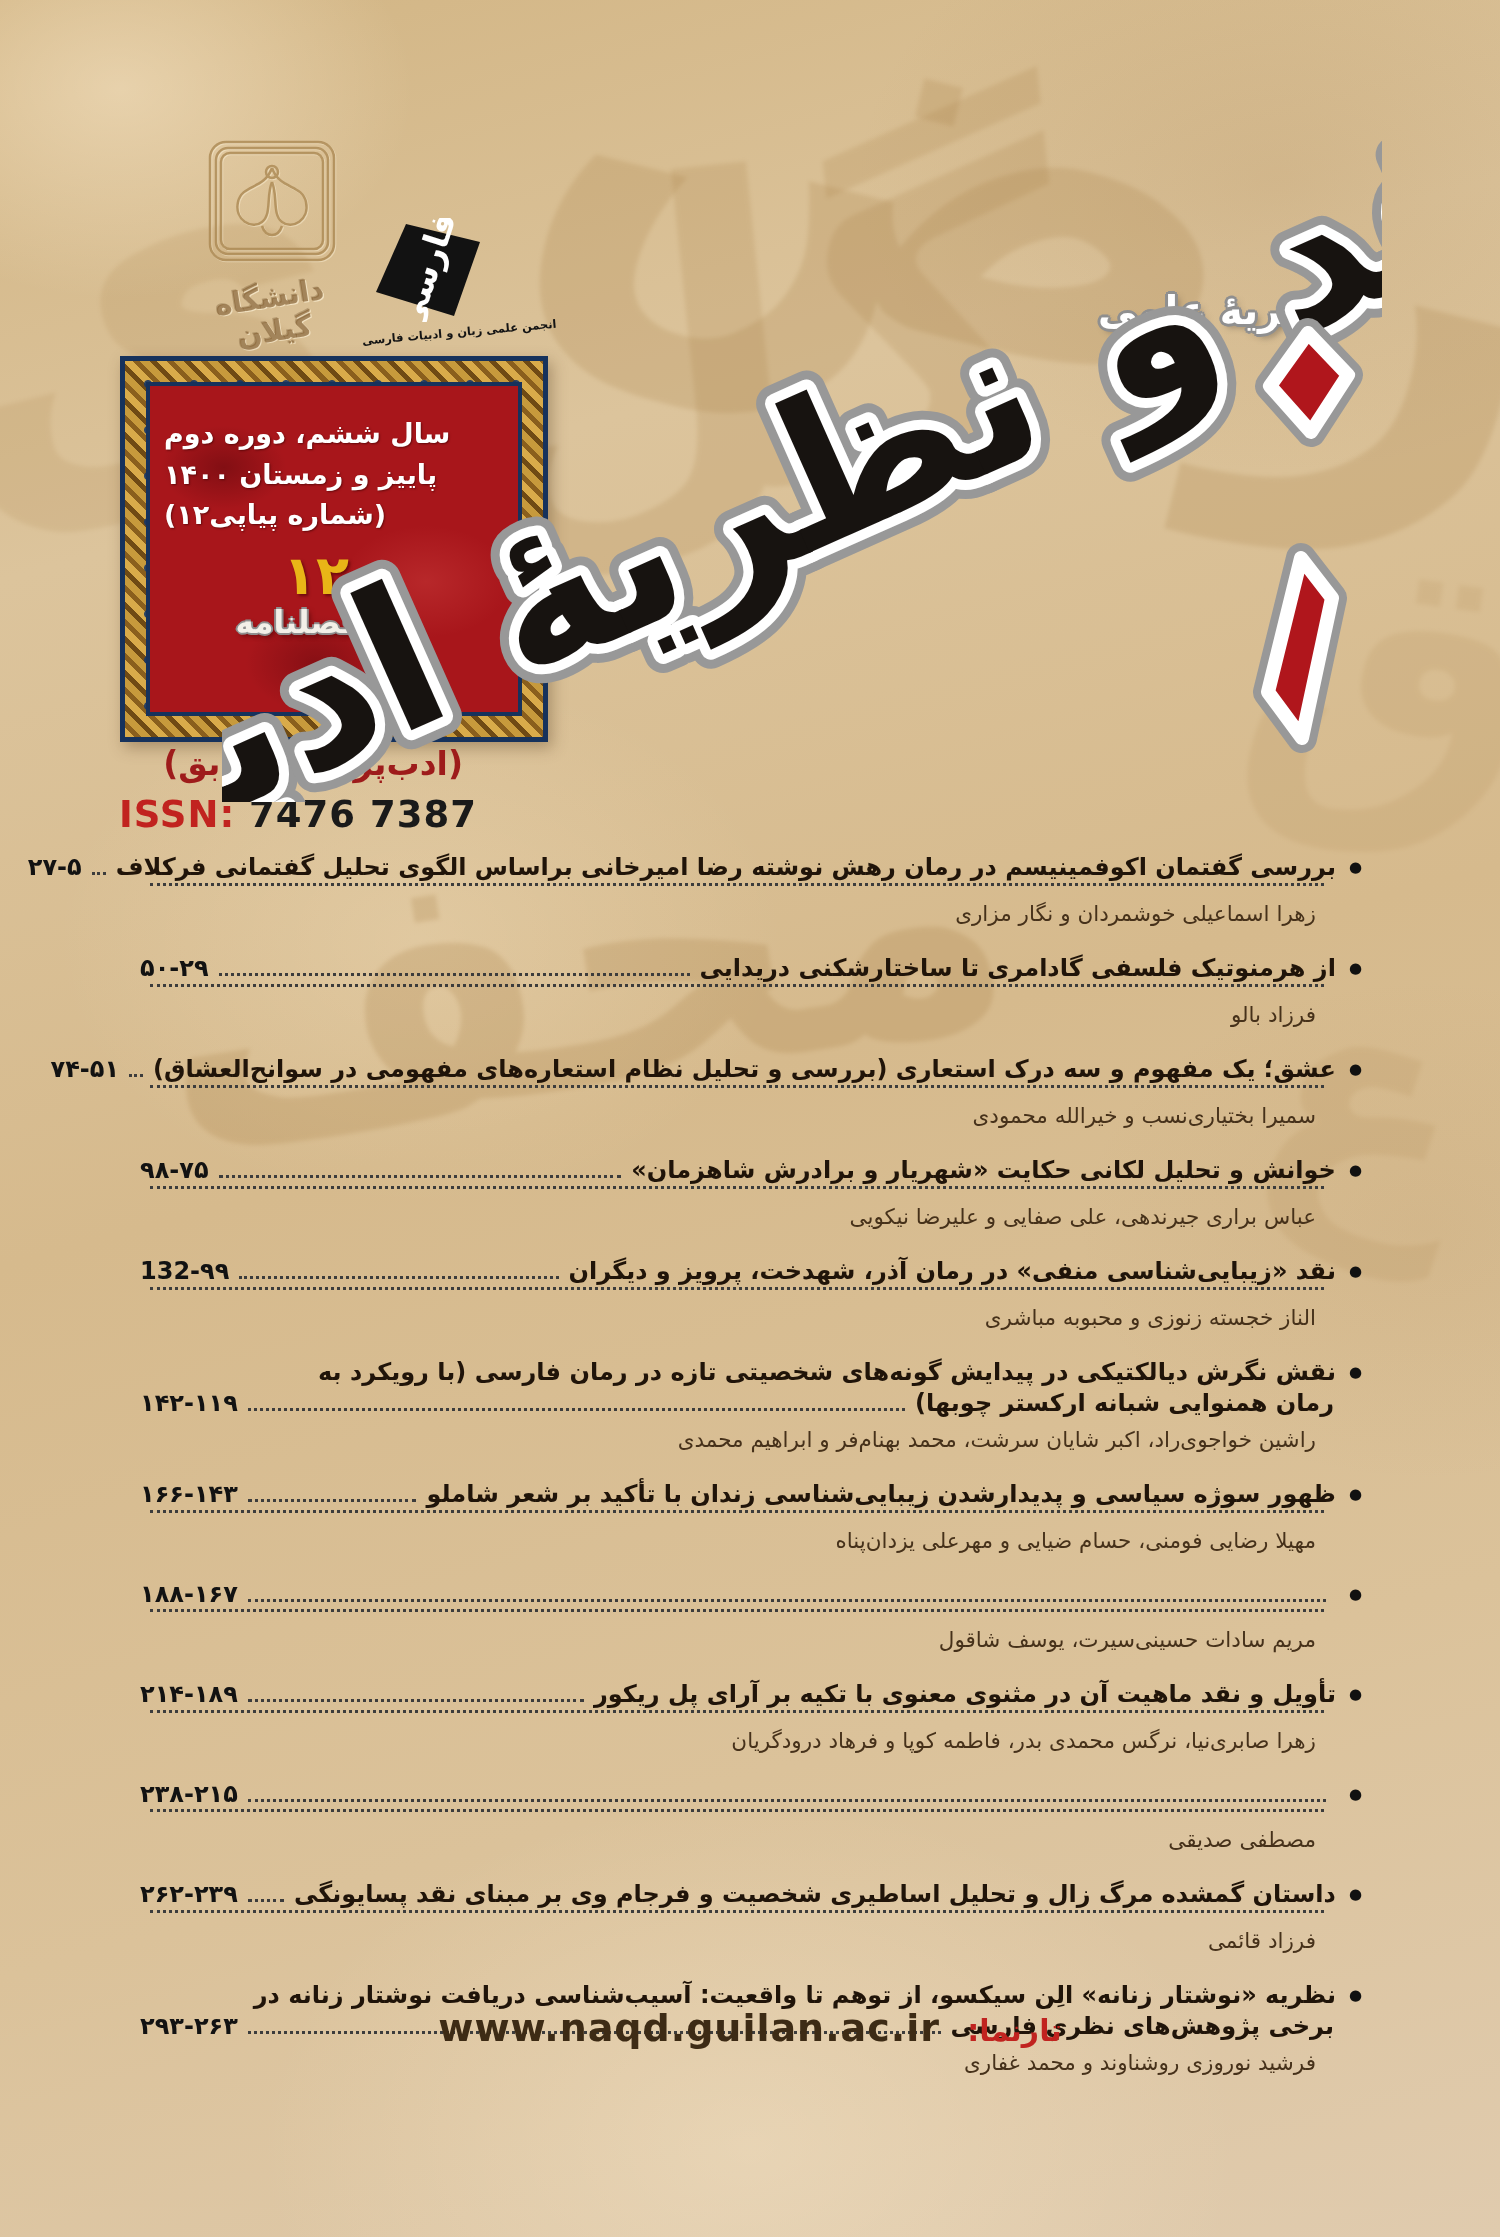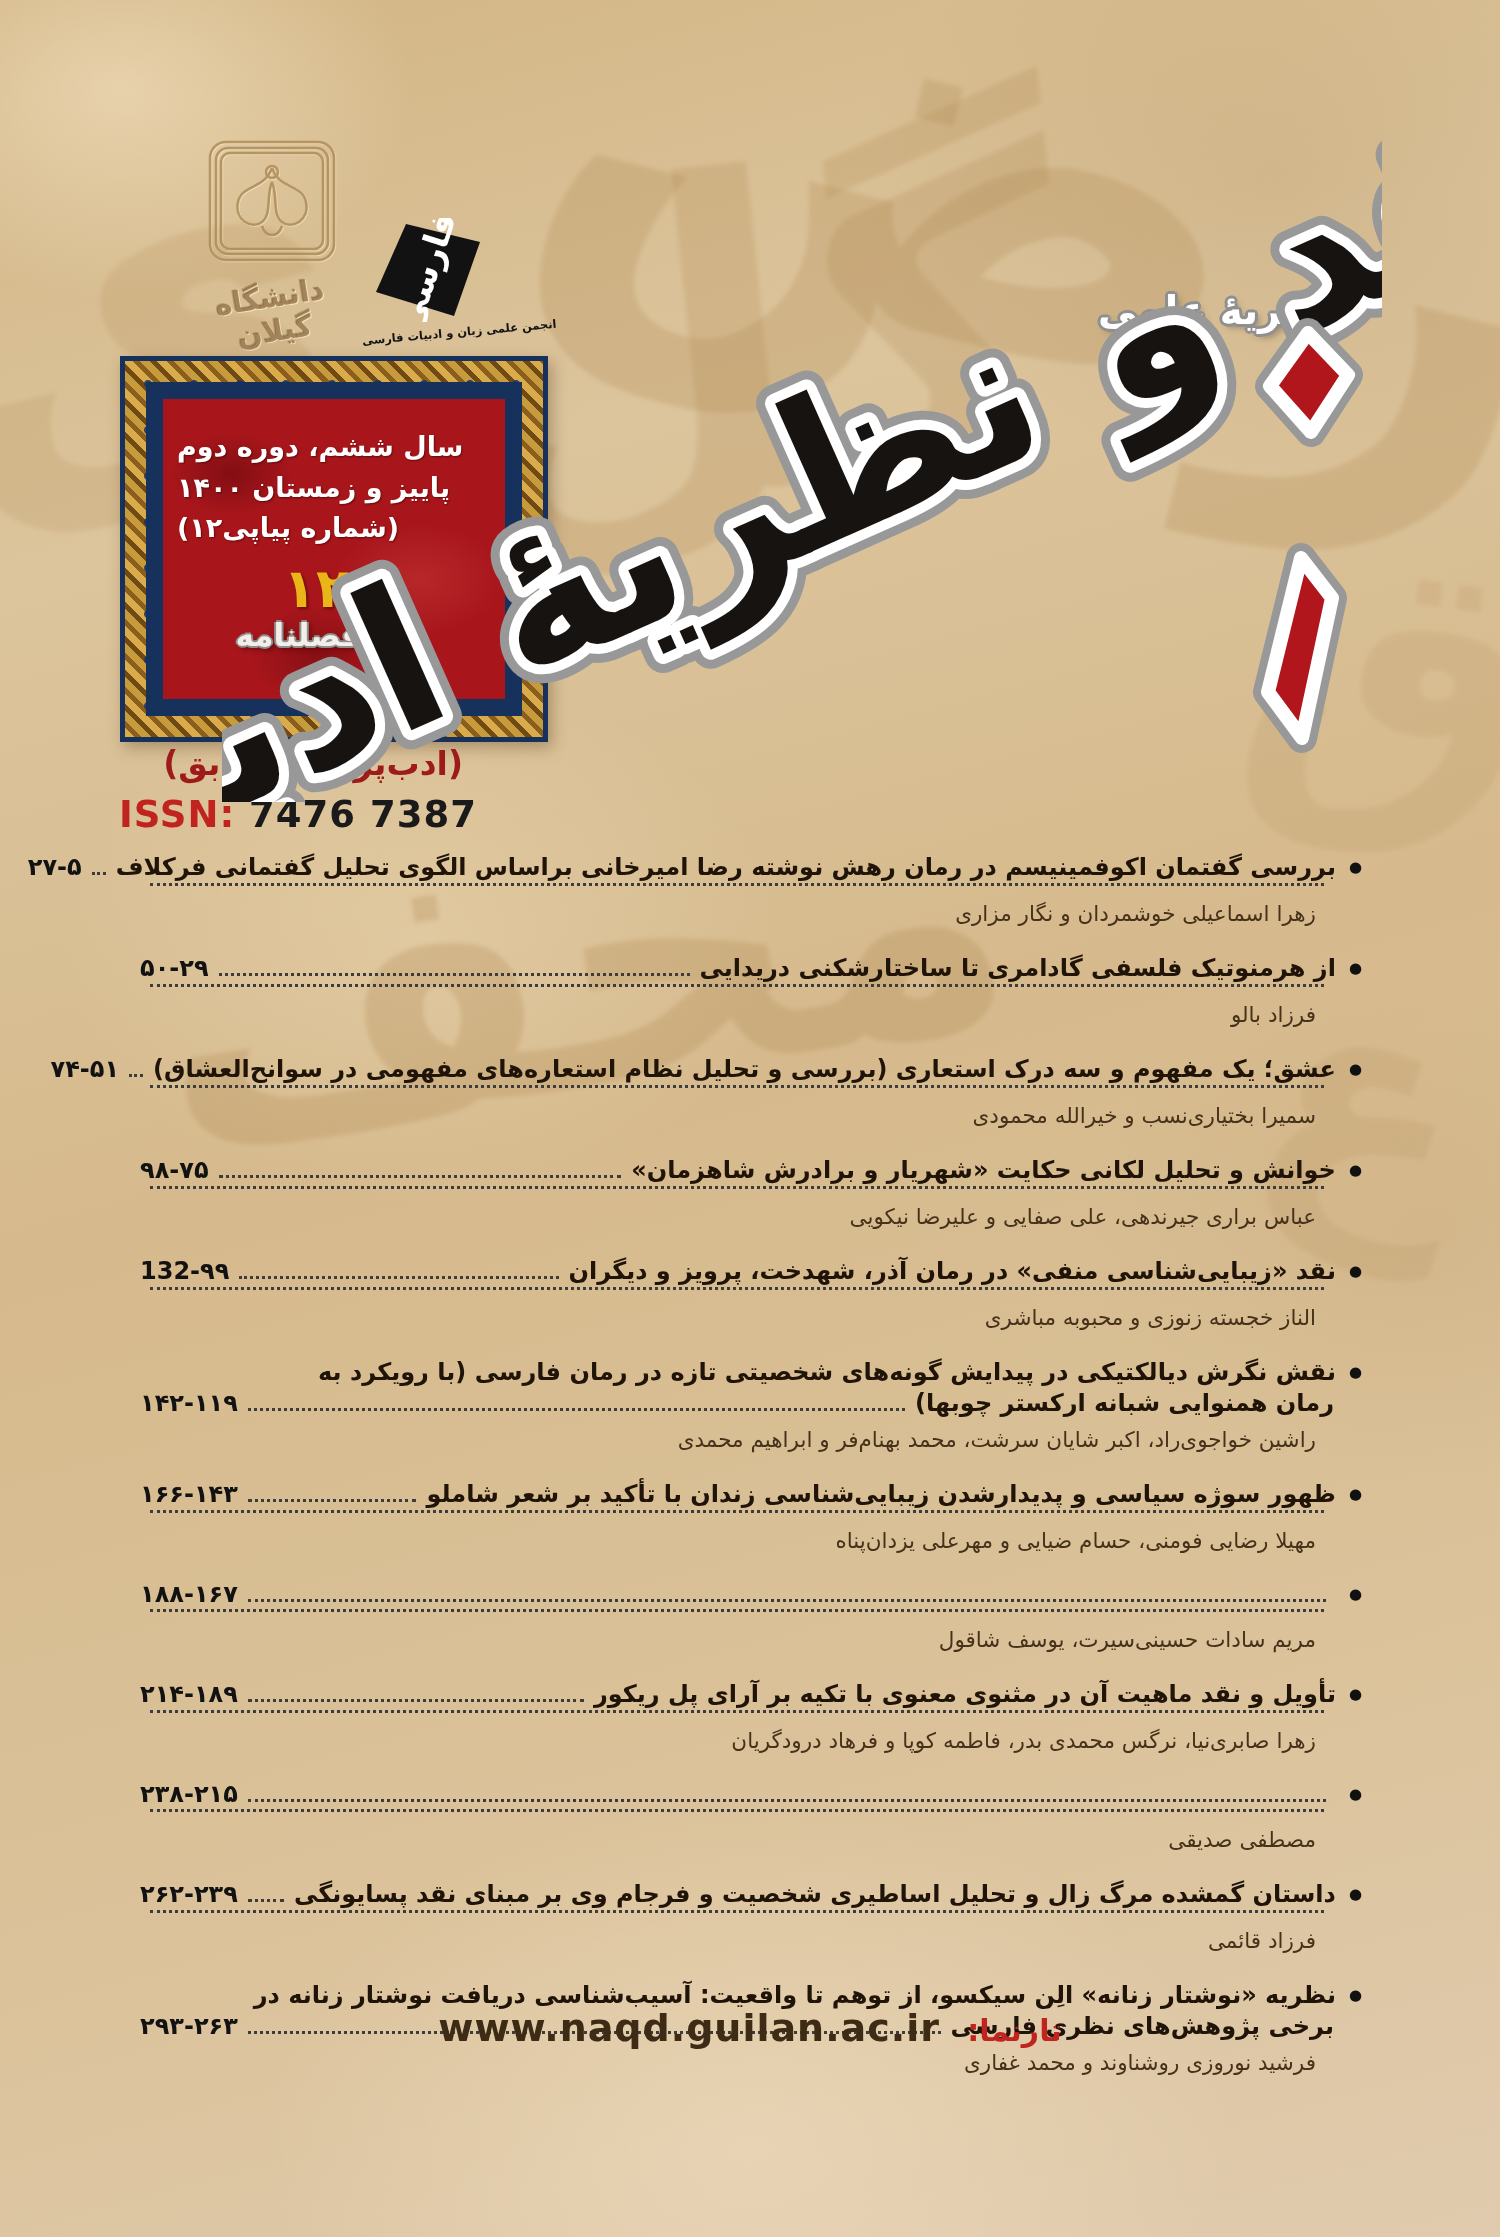--- a/index.html
+++ b/index.html
@@ -58,21 +58,21 @@
   
   .issue-box{ position:absolute; left:120px; top:356px; z-index:2; width:428px; height:386px;
               background:#16325c; padding:5px; box-shadow:4px 6px 14px rgba(80,55,25,.35); }
   .frame-gold{
     width:100%; height:100%; padding:21px;
     background:
       radial-gradient(circle at 50% 50%, rgba(25,55,100,.9) 0 3.5px, transparent 4.5px),
       repeating-linear-gradient(45deg,#d9ab4a 0 7px,#8a5f1d 7px 12px,#c79a3c 12px 19px,#6f4a14 19px 24px);
     background-size:46px 46px, auto;
   }
-  .frame-navy{ width:100%; height:100%; background:#16325c; padding:17px; }
+  .frame-navy{ width:100%; height:100%; background:#16325c; padding:4px; }
   .red-core{
     width:100%; height:100%; position:relative;
     background:
       radial-gradient(90px 60px at 20% 25%, rgba(60,0,5,.35), transparent 70%),
       radial-gradient(120px 80px at 75% 60%, rgba(255,120,110,.18), transparent 70%),
       radial-gradient(100px 70px at 45% 85%, rgba(60,0,5,.30), transparent 70%),
       #a8161b;
     display:flex; flex-direction:column; align-items:flex-end;
     padding:28px 20px 16px 14px; direction:rtl;
   }

